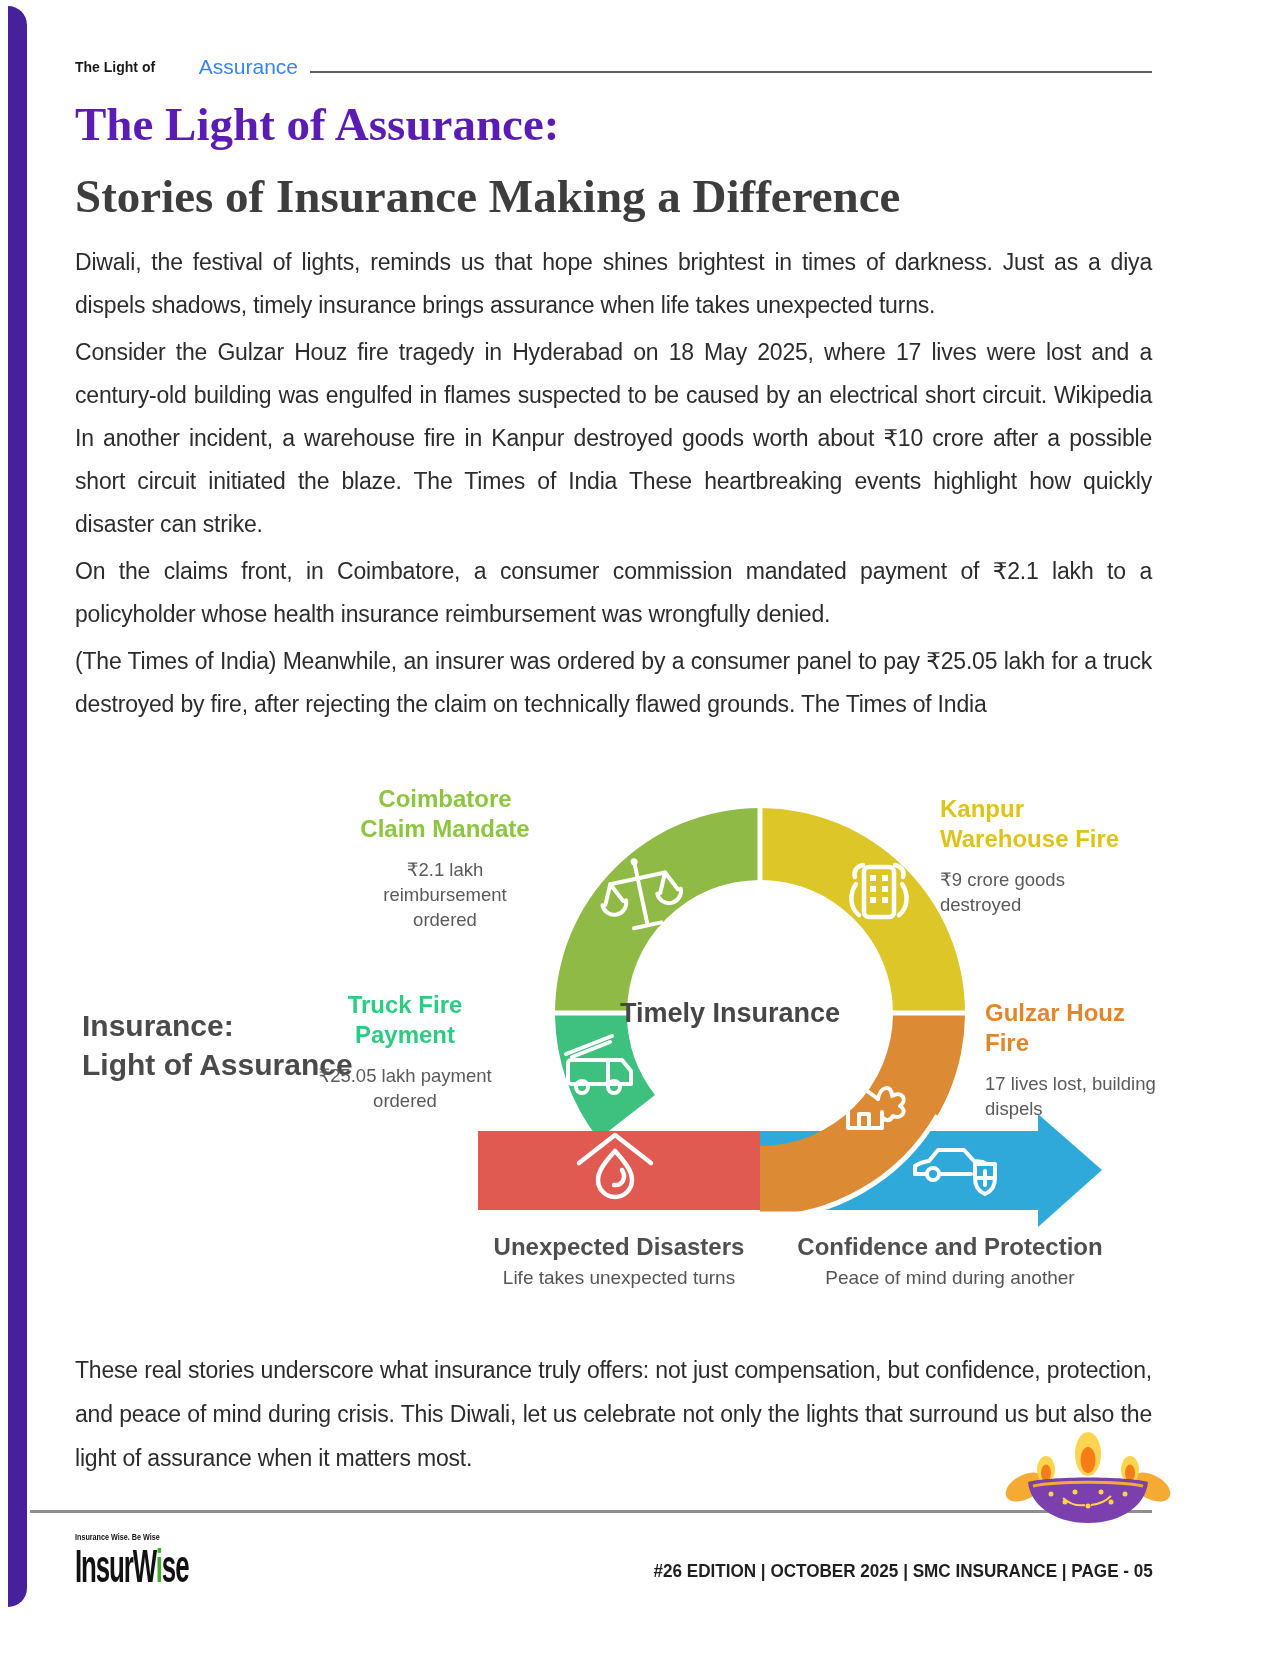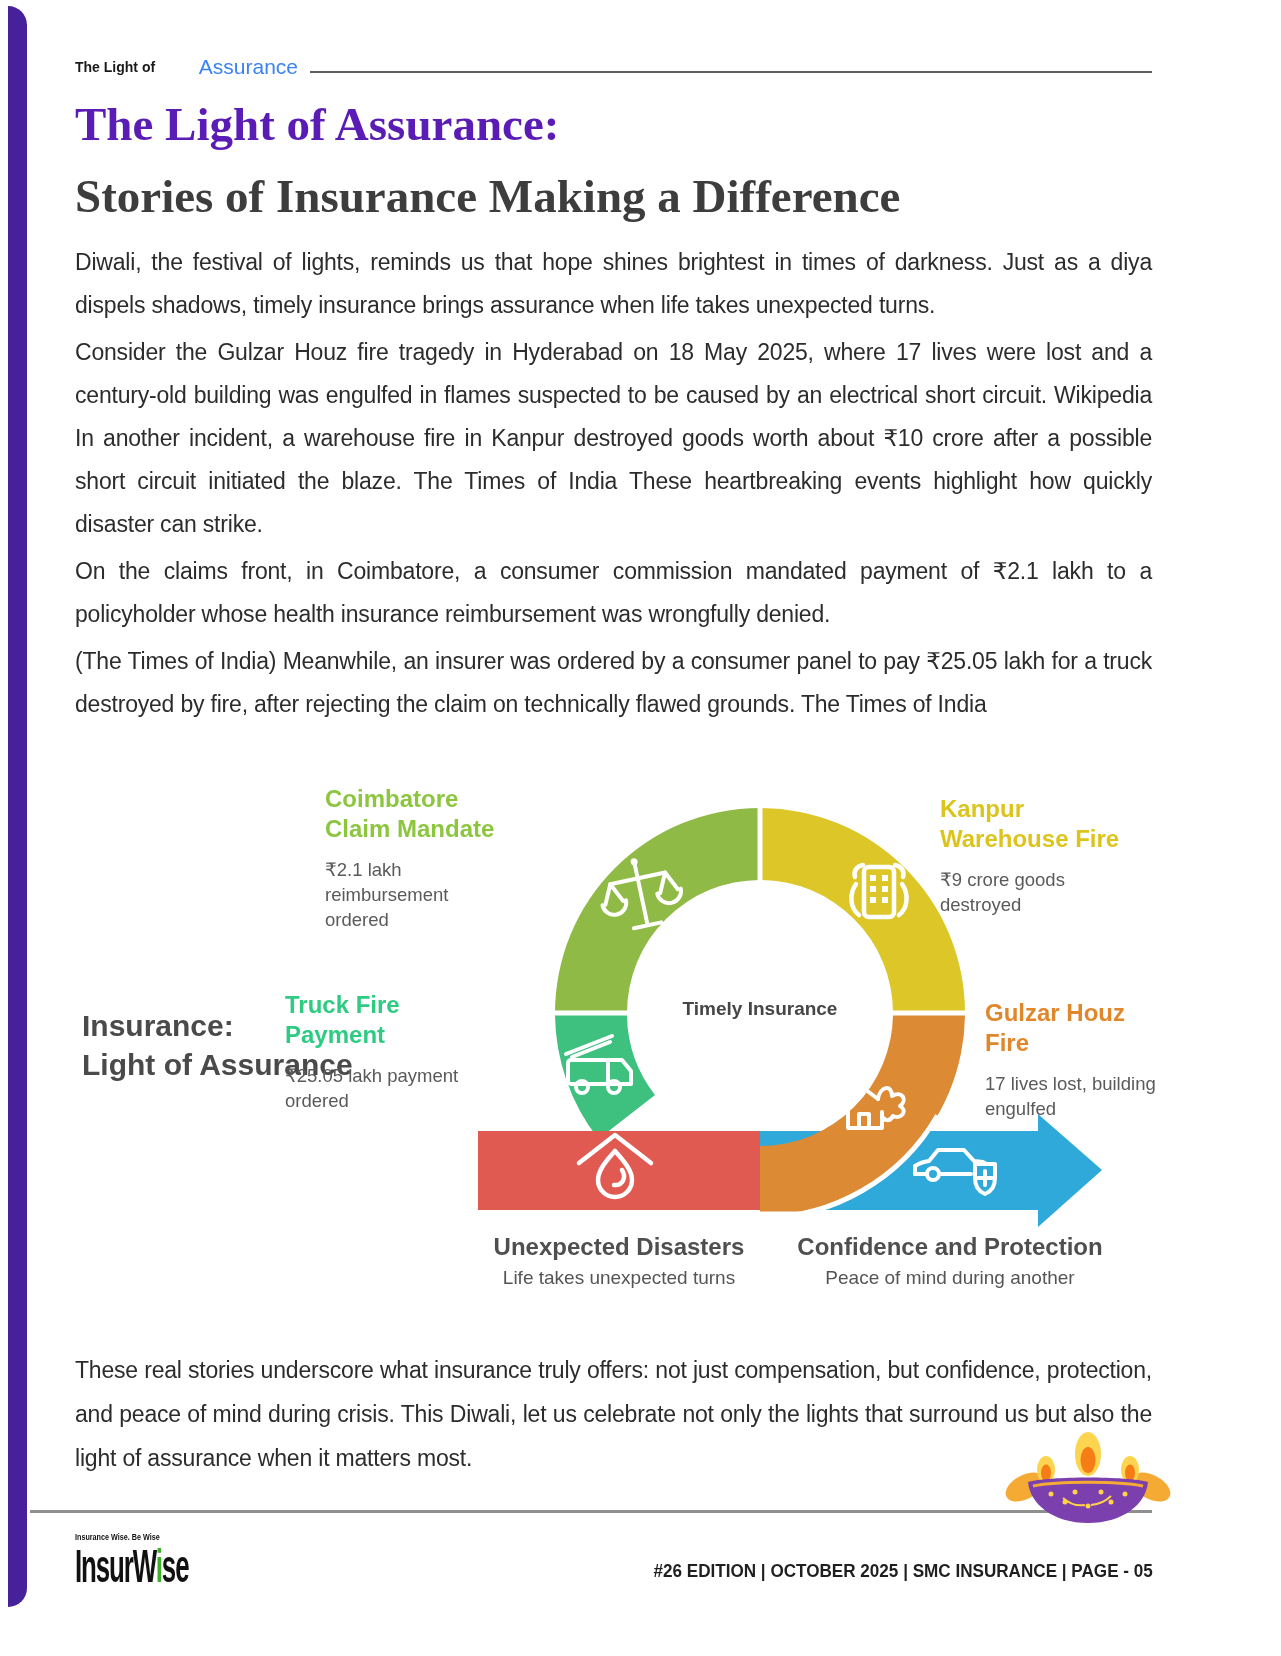--- a/index.html
+++ b/index.html
@@ -23,29 +23,29 @@
            color:#2c2c2c;text-align:justify;letter-spacing:-0.2px;}
   #article p{margin:0 0 4px 0;}
   #closing{position:absolute;left:75px;top:1348px;width:1077px;font-size:23px;line-height:44px;
            color:#2c2c2c;text-align:justify;letter-spacing:-0.2px;}
   
   #infographic{position:absolute;left:60px;top:778px;width:1160px;height:560px;}
   #infographic svg.main{position:absolute;left:0;top:0;}
   .lab{position:absolute;}
   .lab .t{font-weight:bold;font-size:24px;line-height:30px;}
   .lab .d{font-size:18.5px;line-height:25px;color:#5a5a5a;margin-top:13px;}
-  .lab.right{text-align:left;}
+  .lab.right{text-align:center;}
   #lab-coimbatore{left:265px;top:6px;width:240px;color:#8cc63f;}
   #lab-kanpur{left:880px;top:16px;width:250px;color:#ddc41c;}
   #lab-truck{left:225px;top:212px;width:240px;color:#2ecc83;}
   #lab-gulzar{left:925px;top:220px;width:250px;color:#e1872b;}
   #side-title{position:absolute;left:22px;top:228px;font-size:30px;line-height:39px;
               font-weight:bold;color:#4a4a4a;}
-  #center-label{position:absolute;left:560px;top:220px;width:280px;text-align:center;
-                font-size:19px;font-weight:bold;color:#464646;}
+  #center-label{position:absolute;left:560px;top:220px;width:280px;text-align:left;
+                font-size:27px;font-weight:bold;color:#464646;}
   .cap{position:absolute;width:330px;text-align:center;}
   #cap-disasters{left:394px;top:455px;}
   #cap-protection{left:725px;top:455px;}
   .cap .ct{font-size:24px;font-weight:bold;color:#4f4f4f;}
   .cap .cs{font-size:19px;color:#555;margin-top:6px;}
   
   #diya{position:absolute;left:1003px;top:1430px;width:170px;height:96px;z-index:5;}
   
   #footer-rule{position:absolute;left:30px;top:1510px;width:1122px;border-top:3px solid #8f8f8f;}
   #logo{position:absolute;left:75px;top:1532px;}
@@ -196,21 +196,21 @@
       </div>
     </div>
 
     <div id="lab-gulzar" class="lab">
       <div class="t">
         <div>Gulzar Houz</div>
         <div>Fire</div>
       </div>
       <div class="d">
         <div>17 lives lost, building</div>
-        <div>engulfed</div>
+        <div>dispels</div>
       </div>
     </div>
 
     <div id="cap-disasters" class="cap">
       <div class="ct">Unexpected Disasters</div>
       <div class="cs">Life takes unexpected turns</div>
     </div>
     <div id="cap-protection" class="cap">
       <div class="ct">Confidence and Protection</div>
       <div class="cs">Peace of mind during another</div>

